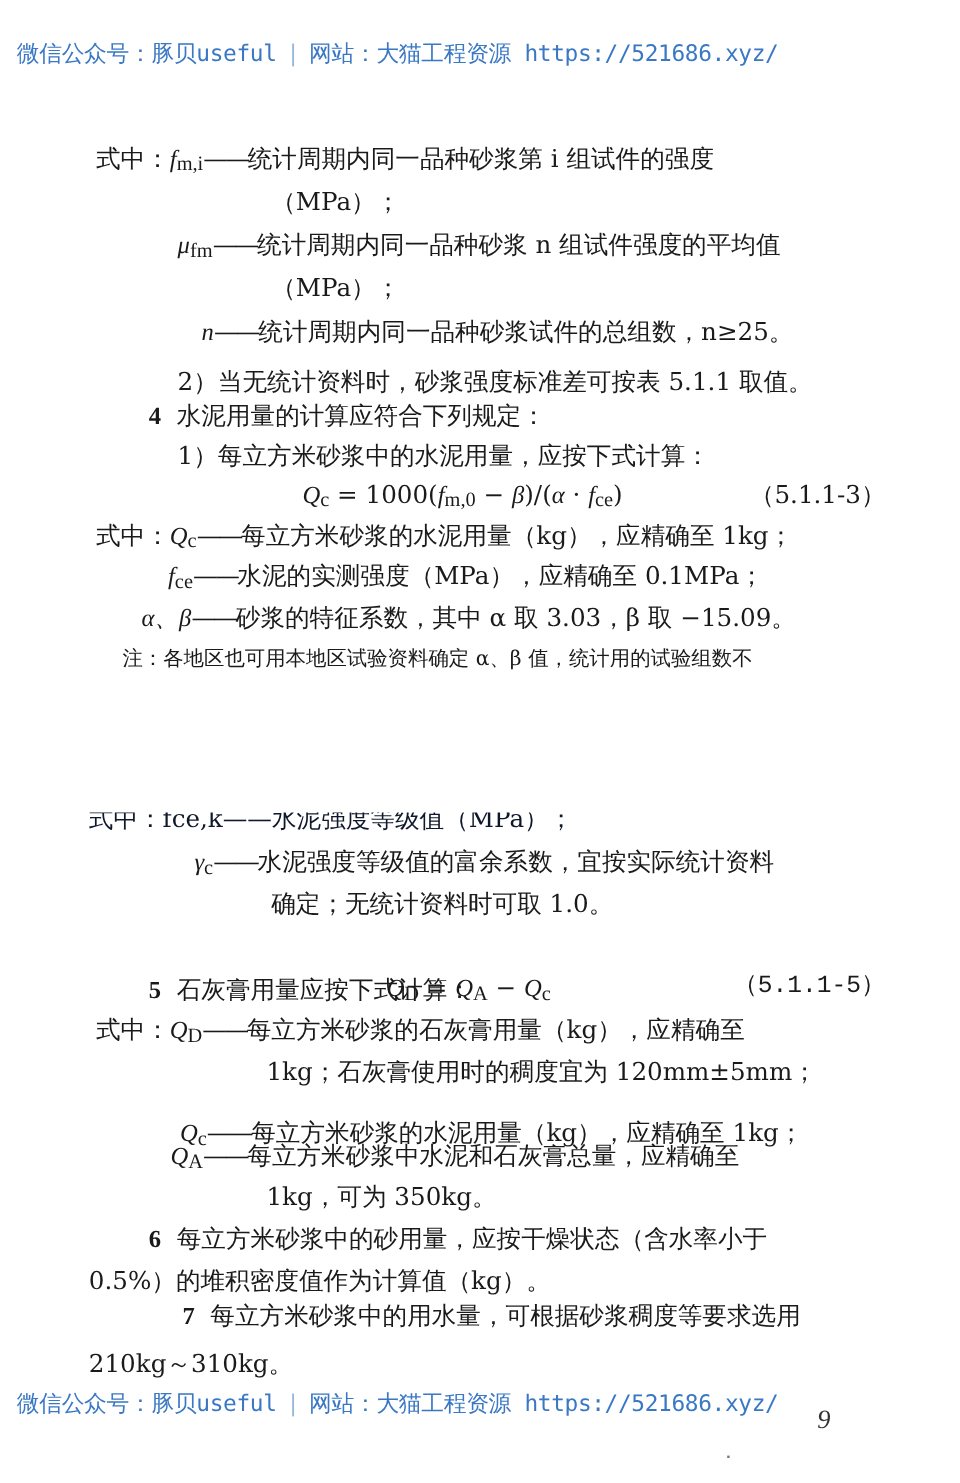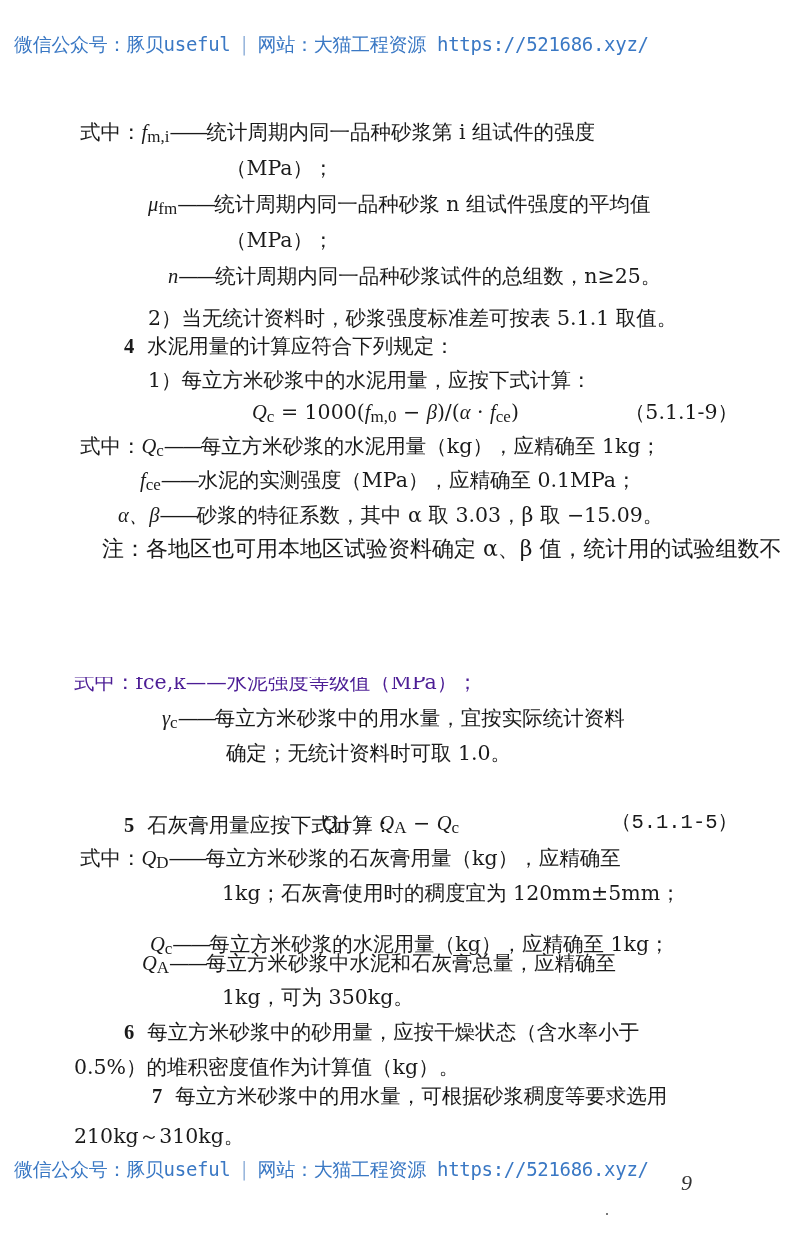--- a/index.html
+++ b/index.html
@@ -16,23 +16,23 @@
   .wm .sep { color: #9ab7dc; margin: 0 8px; }
   .wm-top { top: 32px; }
   .wm-bot { top: 1157px; }
   .ln {
     position: absolute; white-space: nowrap; font-size: 20.5px; line-height: 28px;
   }
   .ln i { font-family: "Liberation Serif", "DejaVu Serif", serif; font-style: italic; }
   .ln sub { font-size: 17px; vertical-align: -3px; font-style: normal; font-family: "Liberation Serif", serif; }
   .dash { letter-spacing: -2px; }
   .b { font-weight: bold; font-family: "Liberation Serif", serif; }
-  .note { font-size: 22px; }
+  .note { font-size: 17px; }
   .eqno { position: absolute; right: 62px; }
-  .cut { color: #4c1d95; clip-path: inset(9px 0 0 0); text-align: center; }
+  .cut { color: #0f172a; clip-path: inset(9px 0 0 0); text-align: center; }
   .pagenum {
     position: absolute; left: 681px; top: 1170px; font-style: italic;
     font-family: "Liberation Serif", serif; font-size: 22px; color: #333;
   }
   .dot { position: absolute; left: 606px; top: 1213px; width: 2px; height: 2px; background: #777; }
 </style>
 </head>
 <body>
 
 <div class="wm wm-top">
@@ -53,36 +53,36 @@
   <i>n</i><span class="dash">——</span><span>统计周期内同一品种砂浆试件的总组数，n≥25。</span>
 </div>
 <div class="ln" style="left:148px; top:304px;text-align:center;">2）当无统计资料时，砂浆强度标准差可按表 5.1.1 取值。</div>
 
 <div class="ln" style="left:124px; top:332px;">
   <span class="b">4</span>&nbsp;&nbsp;<span>水泥用量的计算应符合下列规定：</span>
 </div>
 <div class="ln" style="left:148px; top:366px;">1）每立方米砂浆中的水泥用量，应按下式计算：</div>
 <div class="ln" style="left:252px; top:398px; width:486px;">
   <i>Q</i><sub>c</sub> = 1000(<i>f</i><sub>m,0</sub> − <i>β</i>)/(<i>α</i> · <i>f</i><sub>ce</sub>)
-  <span class="eqno" style="right:0;">（5.1.1-9）</span>
+  <span class="eqno" style="right:0;">（5.1.1-3）</span>
 </div>
 <div class="ln" style="left:80px; top:432px;">
   <span>式中：</span><i>Q</i><sub>c</sub><span class="dash">——</span><span>每立方米砂浆的水泥用量（kg），应精确至 1kg；</span>
 </div>
 <div class="ln" style="left:140px; top:466px;">
   <i>f</i><sub>ce</sub><span class="dash">——</span><span>水泥的实测强度（MPa），应精确至 0.1MPa；</span>
 </div>
 <div class="ln" style="left:118px; top:501px;">
   <i>α、β</i><span class="dash">——</span><span>砂浆的特征系数，其中 α 取 3.03，β 取 −15.09。</span>
 </div>
 <div class="ln note" style="left:102px; top:535px;">注：各地区也可用本地区试验资料确定 α、β 值，统计用的试验组数不</div>
 
 <div class="ln cut" style="left:74px; top:668px;">式中：fce,k——水泥强度等级值（MPa）；</div>
 <div class="ln" style="left:162px; top:704px;">
-  <i>γ</i><sub>c</sub><span class="dash">——</span><span>每立方米砂浆中的用水量，宜按实际统计资料</span>
+  <i>γ</i><sub>c</sub><span class="dash">——</span><span>水泥强度等级值的富余系数，宜按实际统计资料</span>
 </div>
 <div class="ln" style="left:226px; top:739px;">确定；无统计资料时可取 1.0。</div>
 
 <div class="ln" style="left:124px; top:811px;">
   <span class="b">5</span>&nbsp;&nbsp;<span>石灰膏用量应按下式计算：</span>
 </div>
 <div class="ln" style="left:322px; top:809px; width:416px;">
   <i>Q</i><sub>D</sub> = <i>Q</i><sub>A</sub> − <i>Q</i><sub>c</sub>
   <span class="eqno" style="right:0;font-family:Liberation Mono, monospace;">（5.1.1-5）</span>
 </div>

